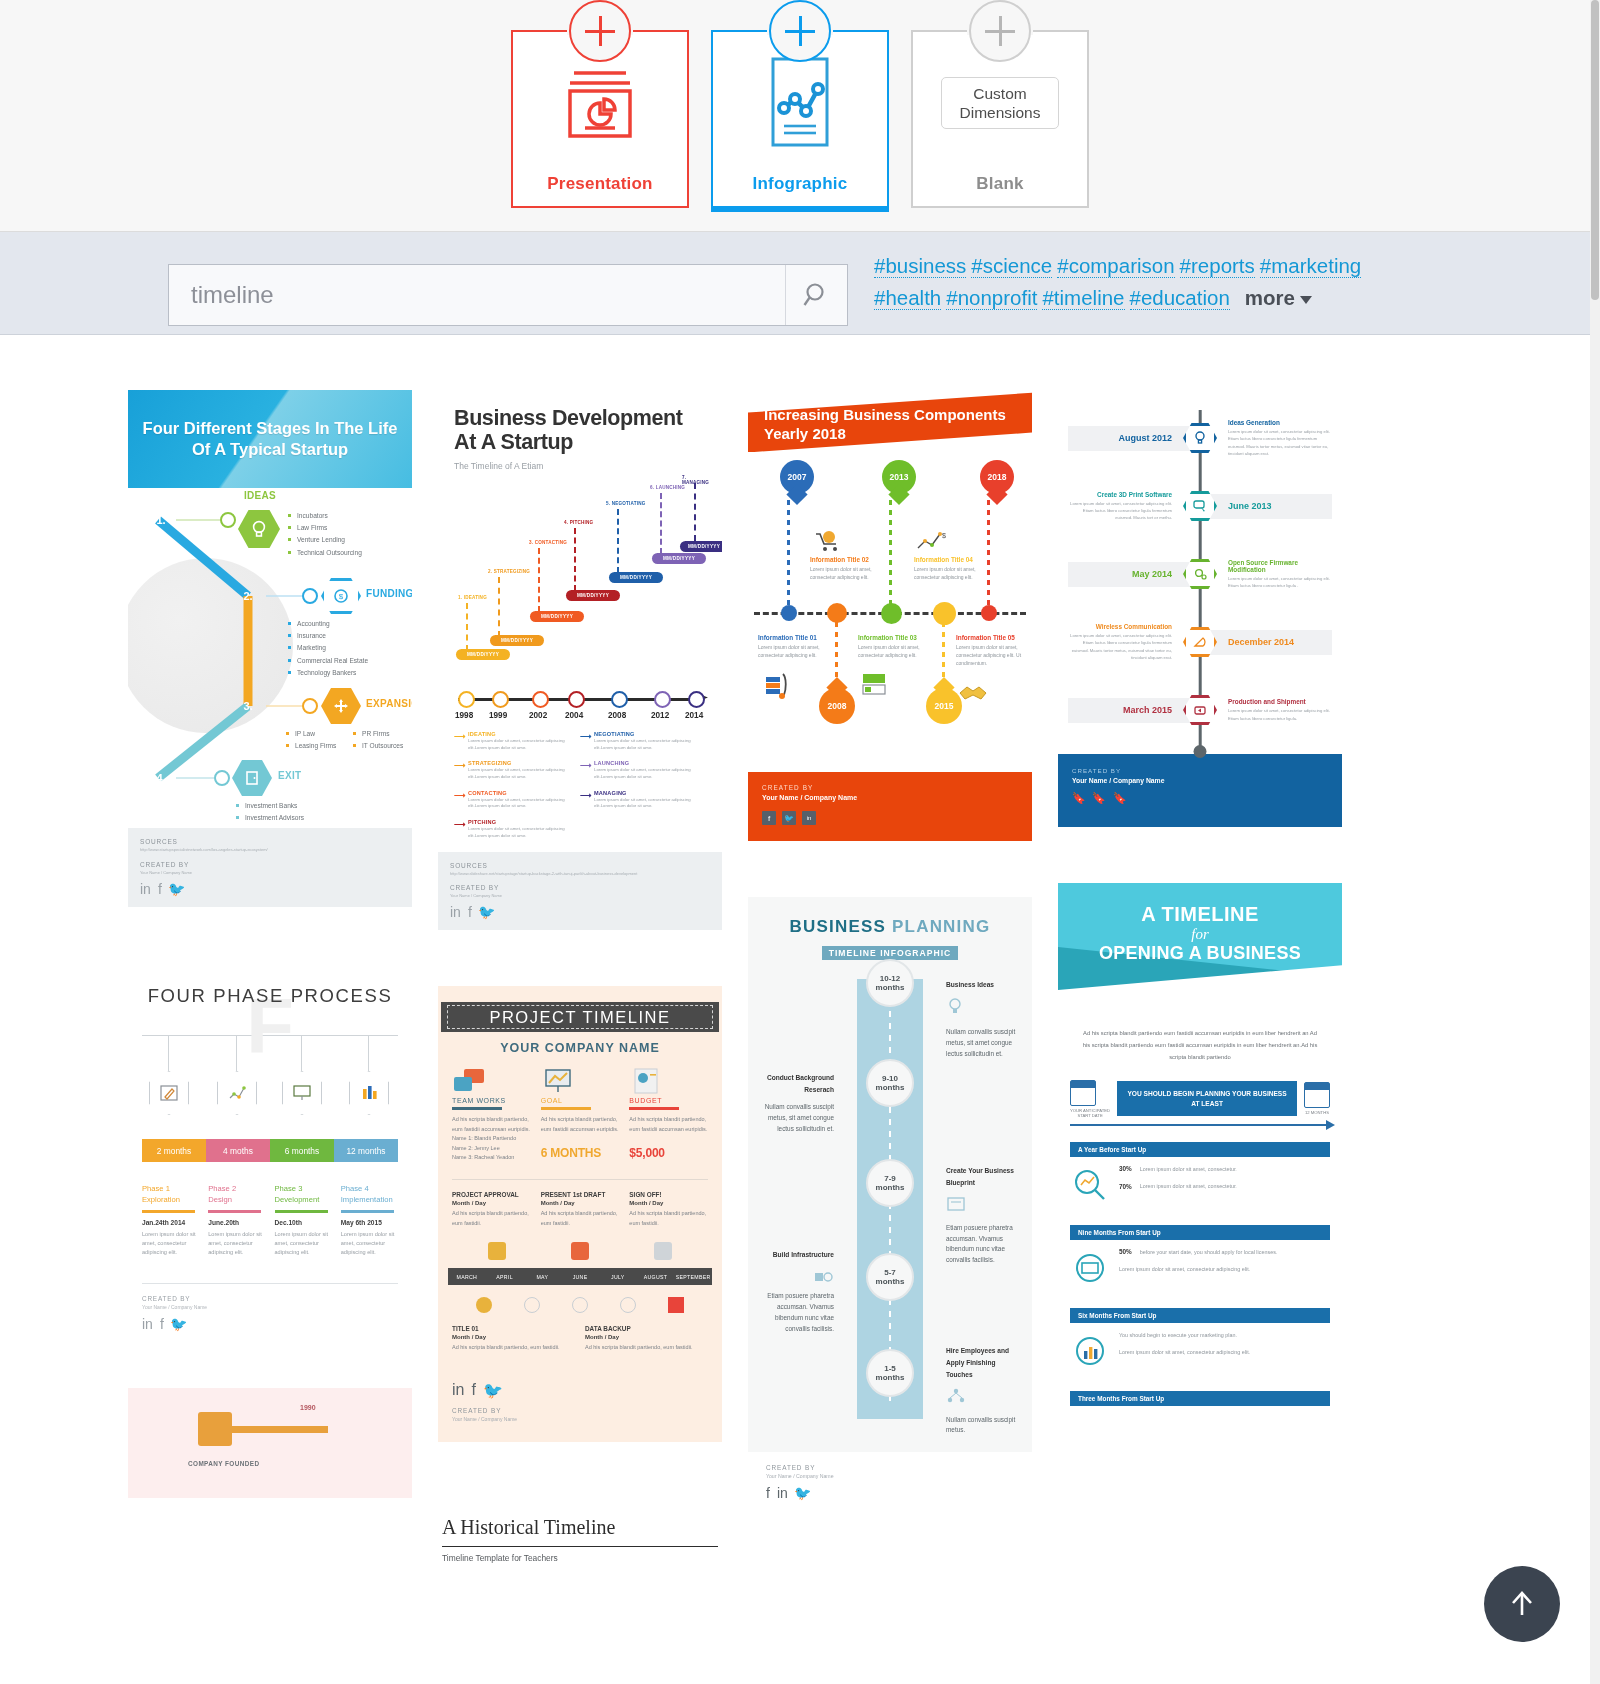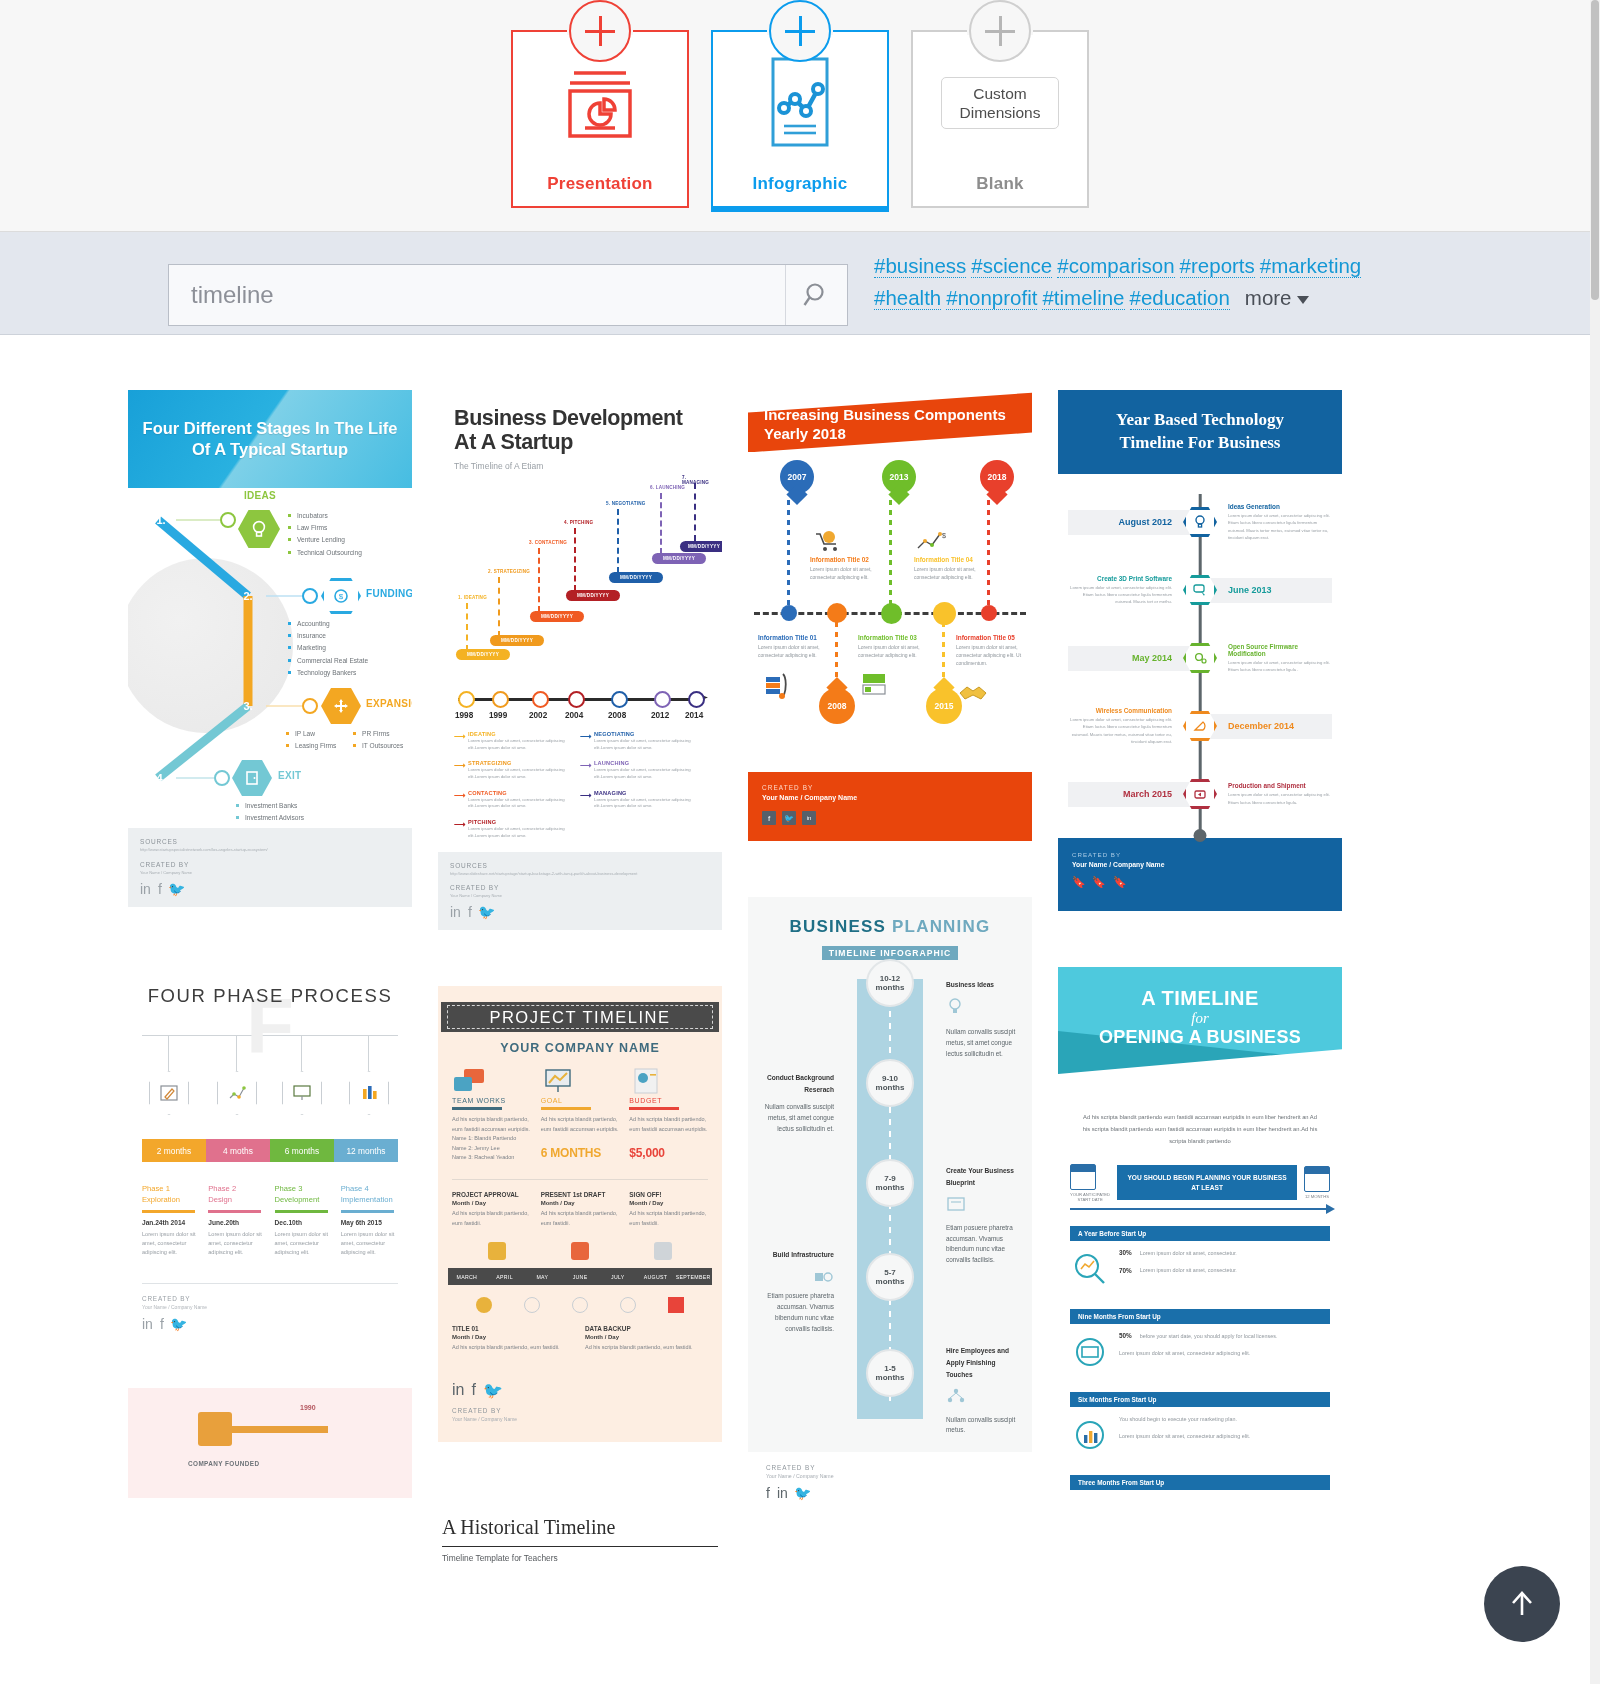--- a/index.html
+++ b/index.html
@@ -110,21 +110,21 @@
   }
   .tag {
     color: #1498d5; font-size: 20.5px;
     text-decoration: none;
     border-bottom: 1px dotted #1498d5;
     margin-right: 5px;
     cursor: pointer;
     white-space: nowrap;
   }
   .more {
-    color: #4a4f57; font-size: 20.5px; margin-left: 10px; cursor: pointer; white-space: nowrap;
+    color: #4a4f57; font-size: 20.5px; margin-left: 10px; cursor: pointer; white-space: nowrap; font-weight: bold;
   }
   .more .caret {
     display: inline-block; width: 0; height: 0; margin-left: 5px;
     border-left: 6px solid transparent; border-right: 6px solid transparent;
     border-top: 8px solid #4a4f57; vertical-align: middle;
   }
 
   
   .results {
     width: 1600px;
@@ -1047,26 +1047,20 @@
           <span>in</span>
           <span>🐦</span>
         </div>
       </div>
     </div>
   </div>
 
   <div class="col">
 
     <div class="card">
-      <div class="c4-hero">
-        <div class="t">
-          <span>Year Based Technology</span><br>
-          <span>Timeline For Business</span>
-        </div>
-      </div>
 
       <div style="position:relative;padding:14px 10px 10px">
         <div style="position:absolute;left:50%;top:20px;bottom:6px;width:2.6px;background:#5d666b;transform:translateX(-50%)"></div>
 
         <div class="c4-row">
           <div class="tag-chip" style="flex:1;justify-content:flex-end;padding-right:30px;color:#1263a0">
             <span>August 2012</span>
           </div>
           <div class="hexout" style="border-color:#1263a0;position:absolute;left:50%;transform:translateX(-50%);z-index:3">
             <svg width="16" height="16" viewBox="0 0 16 16">

